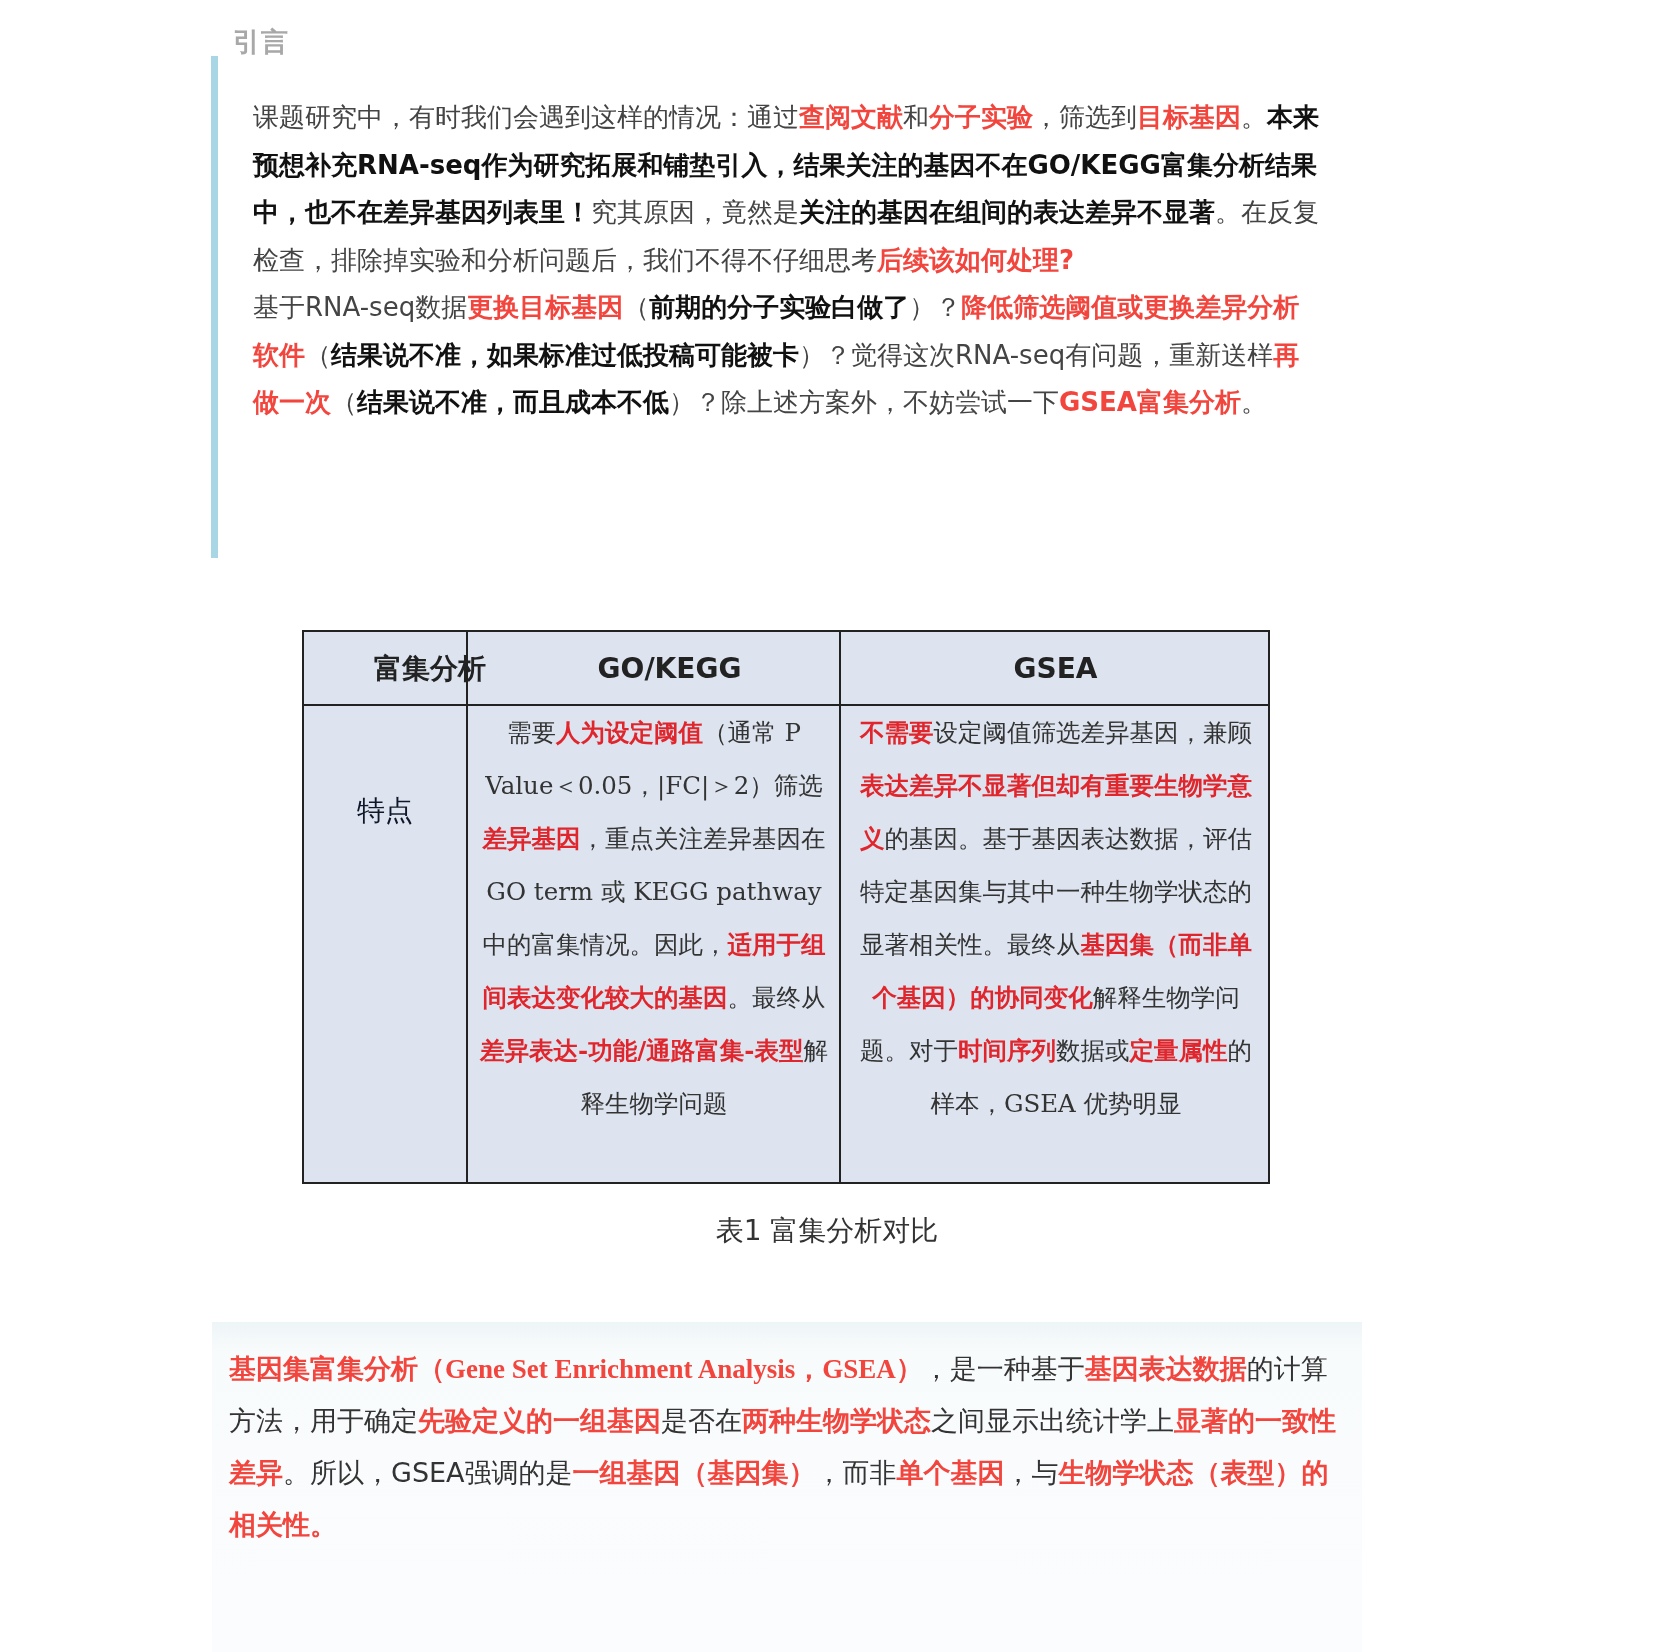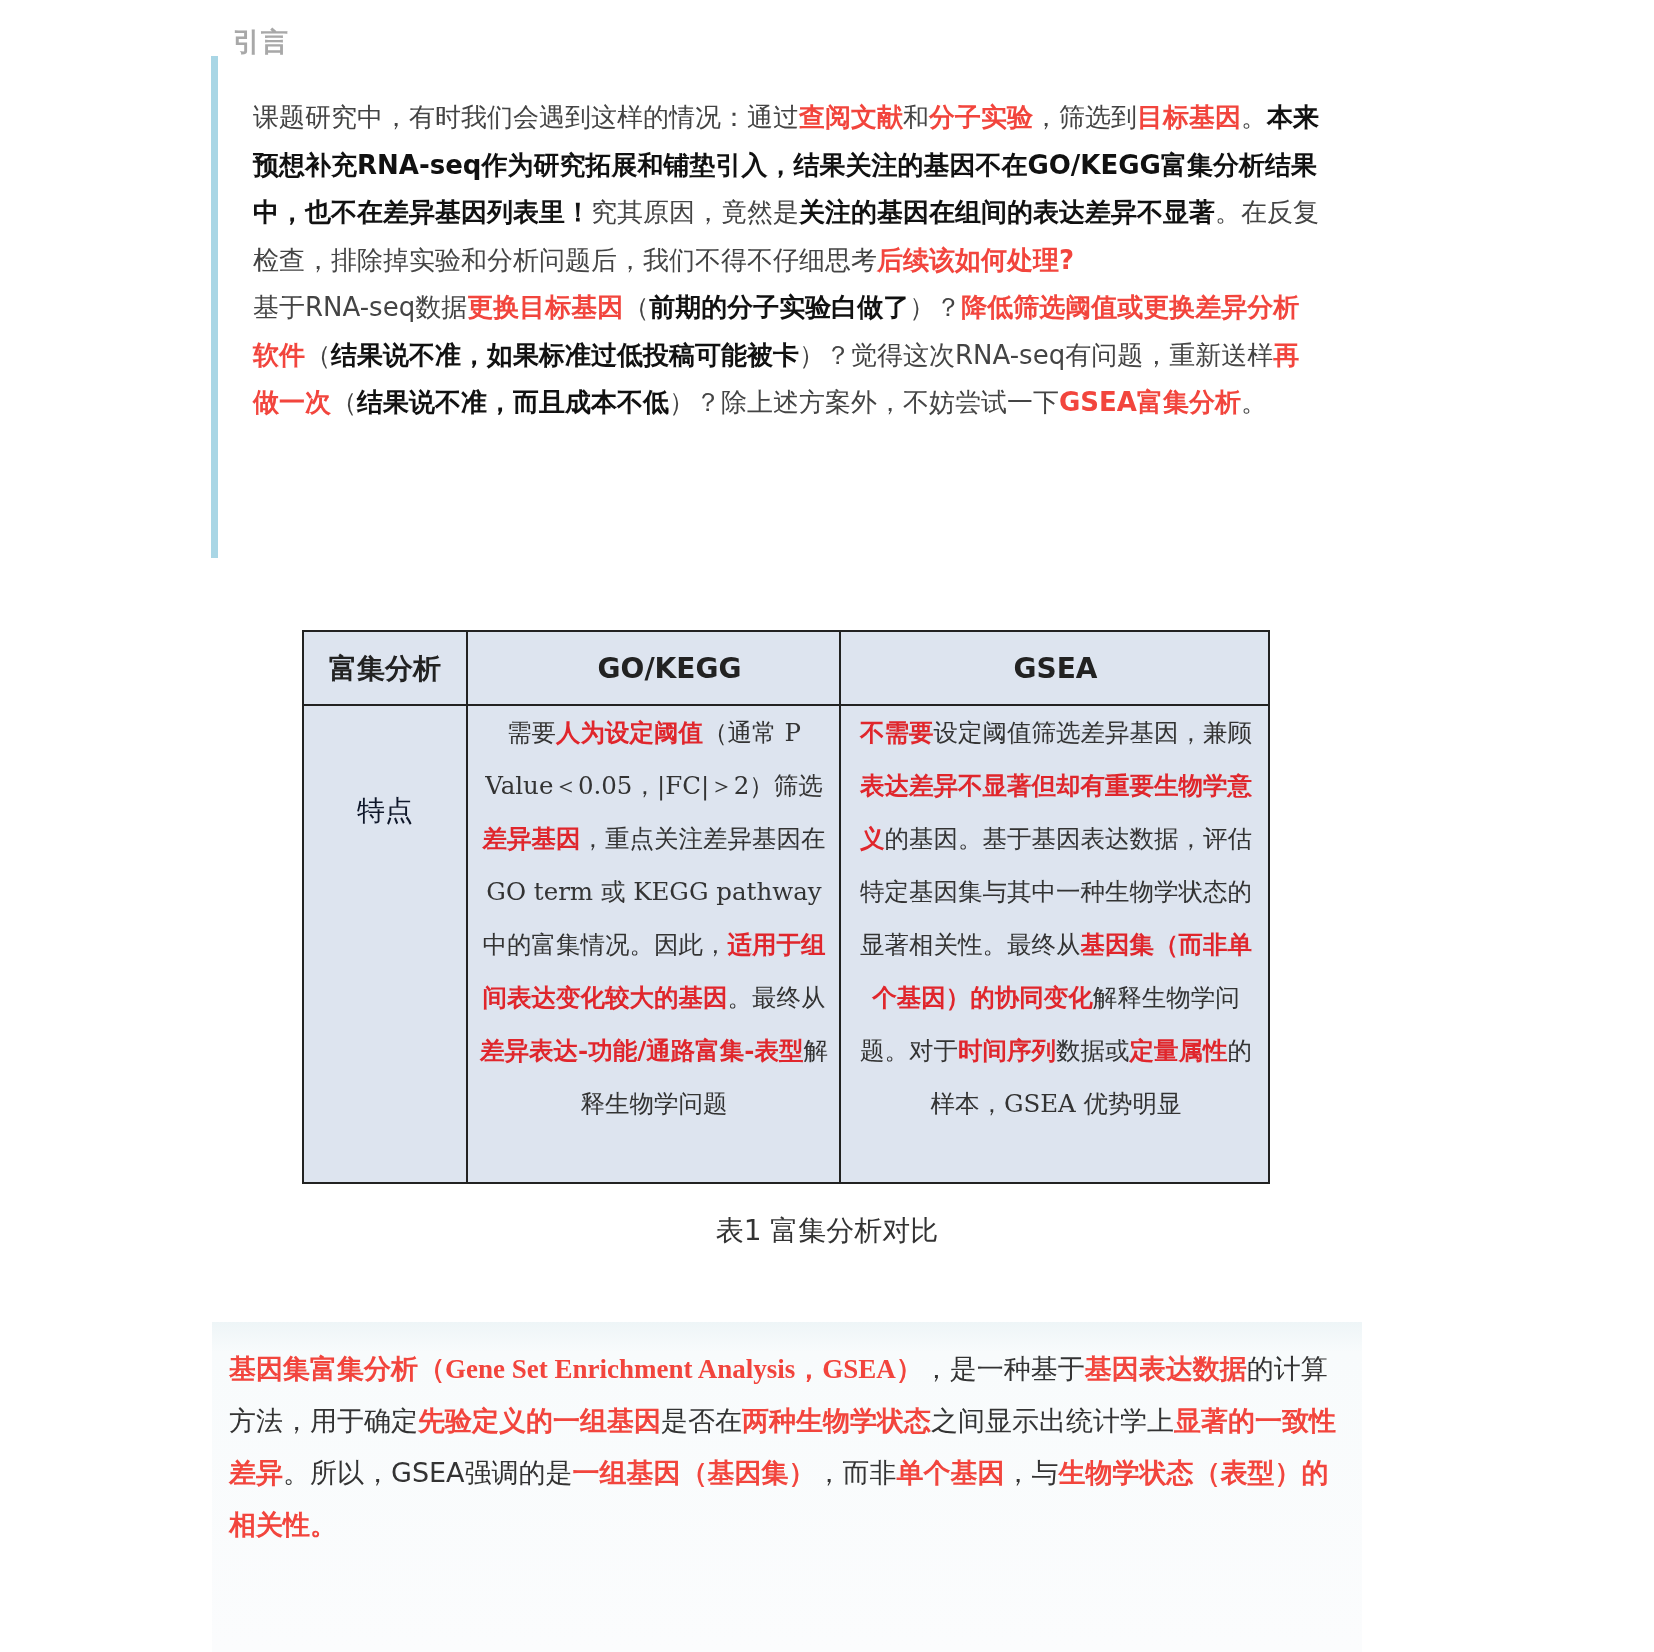--- a/index.html
+++ b/index.html
@@ -32,21 +32,21 @@
   <div><span>课题研究中，有时我们会遇到这样的情况：通过</span><span class="red">查阅文献</span><span>和</span><span class="red">分子实验</span><span>，筛选到</span><span class="red">目标基因</span><span>。</span><span class="blk">本来预想补充RNA-seq作为研究拓展和铺垫引入，结果关注的基因不在GO/KEGG富集分析结果中，也不在差异基因列表里！</span><span>究其原因，竟然是</span><span class="blk">关注的基因在组间的表达差异不显著</span><span>。在反复检查，排除掉实验和分析问题后，我们不得不仔细思考</span><span class="red">后续该如何处理?</span></div>
   <div><span>基于RNA-seq数据</span><span class="red">更换目标基因</span><span>（</span><span class="blk">前期的分子实验白做了</span><span>）？</span><span class="red">降低筛选阈值或更换差异分析软件</span><span>（</span><span class="blk">结果说不准，如果标准过低投稿可能被卡</span><span>）？觉得这次RNA-seq有问题，重新送样</span><span class="red">再做一次</span><span>（</span><span class="blk">结果说不准，而且成本不低</span><span>）？除上述方案外，不妨尝试一下</span><span class="red">GSEA富集分析</span><span>。</span></div>
 </div>
 
 <div class="tbl-wrap">
   <div class="tbl">
     <div class="vl" style="left:162px"></div>
     <div class="vl" style="left:535px"></div>
     <div class="hl" style="top:72px"></div>
 
-    <div class="cell-h" style="left:0;width:162px;top:18px;font-family:'DejaVu Serif','Liberation Serif',serif;">富集分析</div>
+    <div class="cell-h" style="left:0;width:162px;top:18px;font-family:'DejaVu Serif','Liberation Serif',serif;padding-left:45px;">富集分析</div>
     <div class="cell-h" style="left:164px;width:371px;top:20px;margin-left:16px;">GO/KEGG</div>
     <div class="cell-h" style="left:537px;width:429px;top:20px;">GSEA</div>
 
     <div class="cell-h" style="left:0;width:162px;top:160px;font-weight:normal;color:#0f172a;font-family:'DejaVu Serif','Liberation Serif',serif;">特点</div>
 
     <div class="cell-txt" style="left:174px;top:74px;width:352px;"><span>需要</span><span class="tr">人为设定阈值</span><span>（通常 P Value＜0.05，|FC|＞2）筛选</span><span class="tr">差异基因</span><span>，重点关注差异基因在 GO term 或 KEGG pathway 中的富集情况。因此，</span><span class="tr">适用于组间表达变化较大的基因</span><span>。最终从</span><span class="tr">差异表达-功能/通路富集-表型</span><span>解释生物学问题</span></div>
     <div class="cell-txt" style="left:548px;top:74px;width:408px;"><span class="tr">不需要</span><span>设定阈值筛选差异基因，兼顾</span><span class="tr">表达差异不显著但却有重要生物学意义</span><span>的基因。基于基因表达数据，评估特定基因集与其中一种生物学状态的显著相关性。最终从</span><span class="tr">基因集（而非单个基因）的协同变化</span><span>解释生物学问题。对于</span><span class="tr">时间序列</span><span>数据或</span><span class="tr">定量属性</span><span>的样本，GSEA 优势明显</span></div>
   </div>
 </div>
 

